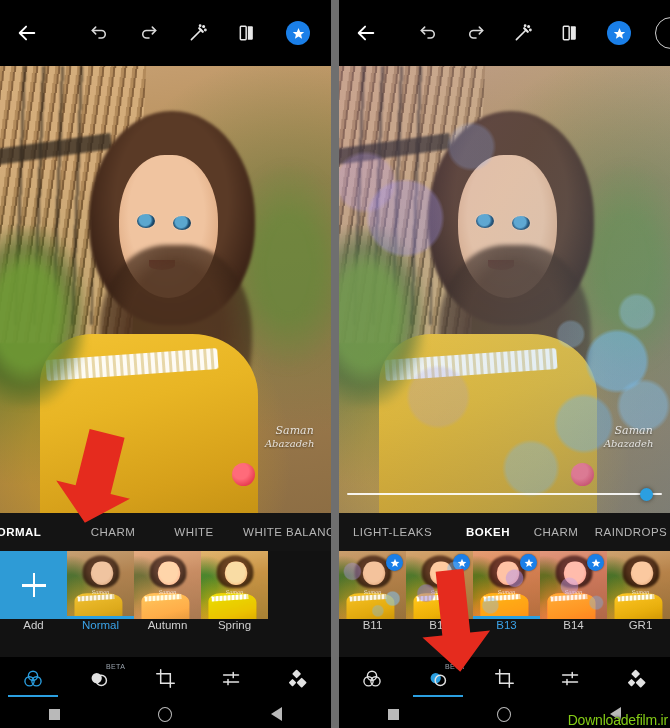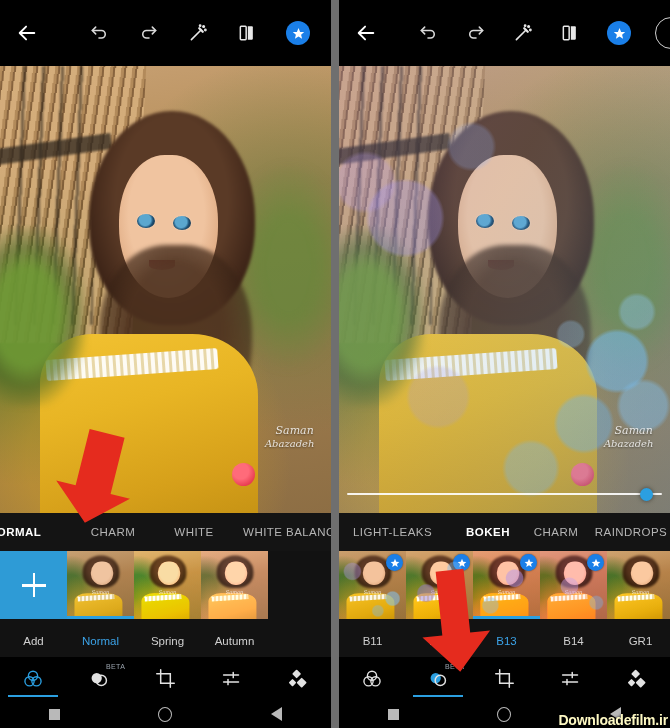--- a/index.html
+++ b/index.html
@@ -307,21 +307,21 @@
   .thumb .tw {
     position: absolute; left: 50%; top: 56%;
     transform: translateX(-50%);
     color: rgba(255,255,255,.8);
     font-family: "DejaVu Serif", serif;
     font-style: italic;
     font-size: 5px;
     white-space: nowrap;
   }
   .thumb-label {
-    margin-top: 16px;
+    margin-top: 0;
     font-size: 11.5px;
     color: #cfcfcf;
     white-space: nowrap;
     text-align: center;
   }
   .thumb-label.active { color: #3ba3e8; }
 
   
   .mini {
     background:
@@ -430,22 +430,22 @@
   }
 
   
   .arrow { position: absolute; z-index: 9; pointer-events: none; }
 
   
   .site-wm {
     position: absolute;
     right: 2px; bottom: 0px;
     font-size: 14px;
-    font-weight: bold;
-    color: #fef9c3;
+    font-weight: normal;
+    color: #84cc16;
     text-shadow: 0 0 3px #000, 1px 1px 2px #000;
     z-index: 20;
     letter-spacing: -.2px;
     margin-top: 20px;
   }
   .divider {
     position: absolute; left: 331px; top: 0;
     width: 8px; height: 728px;
     background: #6f6f6f;
     z-index: 10;
@@ -550,38 +550,38 @@
             </div>
           <div class="tw">Saman</div>
           <div class="selbar"></div>
         </div>
         <div class="thumb-label active">Normal</div>
       </div>
 
 
       <div class="thumb-cell">
         <div class="thumb">
+          <div class="mini v-autumn">
+              <div class="mface"></div>
+              <div class="mlace"></div>
+            </div>
+          <div class="tw">Saman</div>
+        </div>
+        <div class="thumb-label">Autumn</div>
+      </div>
+
+      <div class="thumb-cell">
+        <div class="thumb">
           <div class="mini v-spring">
               <div class="mface"></div>
               <div class="mlace"></div>
             </div>
           <div class="tw">Saman</div>
         </div>
         <div class="thumb-label">Spring</div>
-      </div>
-
-      <div class="thumb-cell">
-        <div class="thumb">
-          <div class="mini v-autumn">
-              <div class="mface"></div>
-              <div class="mlace"></div>
-            </div>
-          <div class="tw">Saman</div>
-        </div>
-        <div class="thumb-label">Autumn</div>
       </div>
 
     </div>
 
     <div class="tool-bar">
       <div class="tool active">
         <svg width="22" height="22" viewBox="0 0 24 24" fill="none" stroke="currentColor" stroke-width="1.5">
             <circle cx="12" cy="8.5" r="5"></circle>
             <circle cx="8.2" cy="14.5" r="5"></circle>
             <circle cx="15.8" cy="14.5" r="5"></circle>

